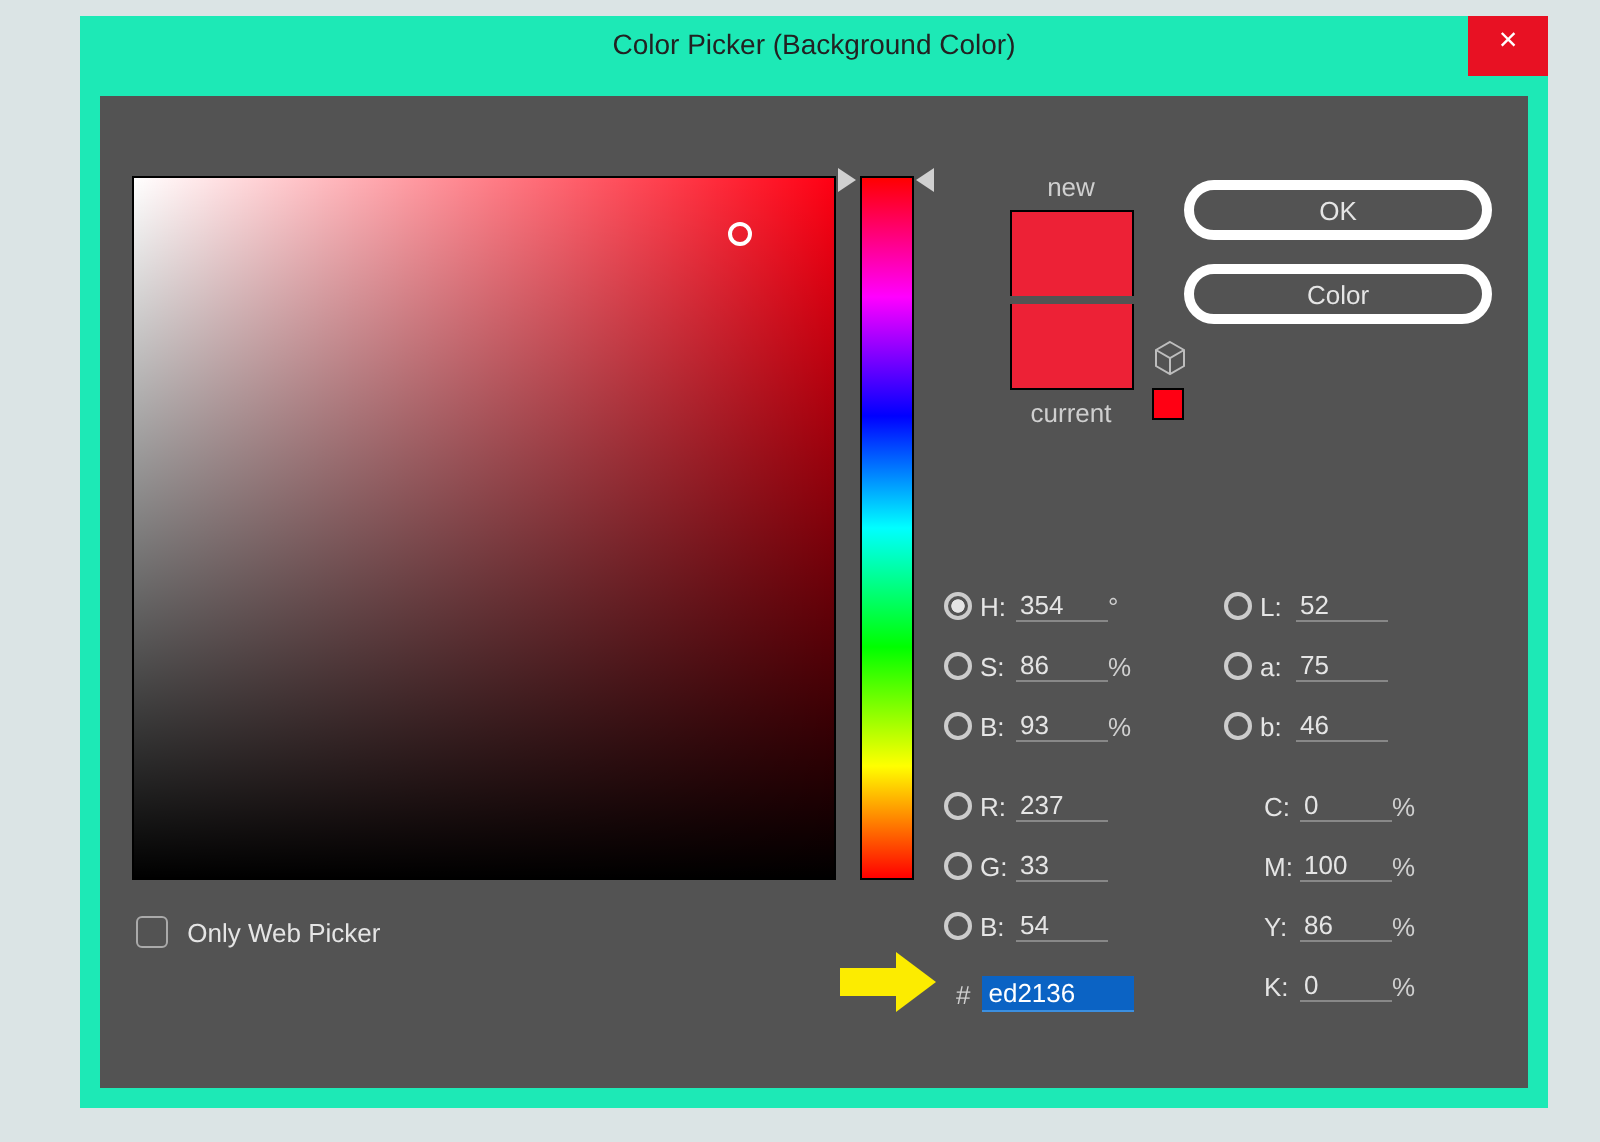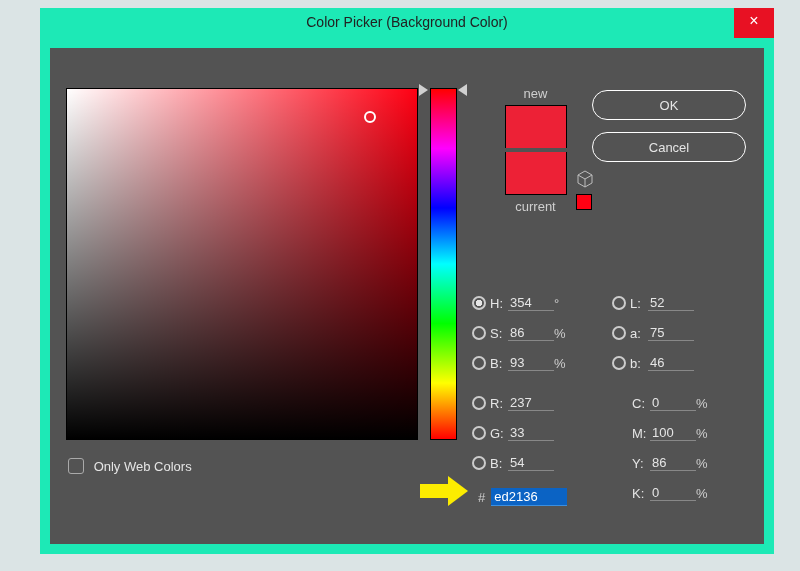--- a/index.html
+++ b/index.html
@@ -23,21 +23,21 @@
   .hueptrL{left:369px;border-left:9px solid #d0d0d0;}
   .hueptrR{left:408px;border-right:9px solid #d0d0d0;}
   .newcur{position:absolute;left:428px;top:36px;width:115px;text-align:center;color:#cfcfcf;}
   .newcur .lbl{font-size:13px;margin:2px 0;}
   .patch{width:60px;height:42px;margin:4px auto;border:1px solid #000;}
   .patch.top{border-bottom:none;}
   .patch.bot{border-top:none;}
   .cube{position:absolute;left:526px;top:122px;width:18px;height:18px;color:#bdbdbd;cursor:pointer;}
   .warnbox{position:absolute;left:526px;top:146px;width:14px;height:14px;background:#ff0013;border:1px solid #000;cursor:pointer;}
   .btncol{position:absolute;right:18px;top:42px;width:154px;}
-  .pbtn{display:block;width:100%;height:30px;margin-bottom:12px;border:1px solid #ffffff;border-radius:15px;background:transparent;color:#e5e5e5;font-size:13px;cursor:pointer;}
+  .pbtn{display:block;width:100%;height:30px;margin-bottom:12px;border:5px solid #ffffff;border-radius:15px;background:transparent;color:#e5e5e5;font-size:13px;cursor:pointer;}
   .onlyweb{position:absolute;left:18px;top:410px;color:#e5e5e5;}
   .onlyweb .chk{display:inline-block;width:14px;height:14px;border:1px solid #aaa;border-radius:3px;vertical-align:-3px;margin-right:6px;cursor:pointer;}
   .nums{position:absolute;left:420px;top:240px;width:280px;}
   .row{height:30px;display:flex;align-items:center;}
   .rad{width:14px;height:14px;border:2px solid #ccc;border-radius:50%;margin:0 4px 0 2px;box-sizing:border-box;cursor:pointer;}
   .rad.sel{background:radial-gradient(circle,#e5e5e5 0 45%,transparent 50%);}
   .fl{width:18px;color:#e5e5e5;}
   .val{width:42px;border:none;border-bottom:1px solid #888;background:transparent;color:#e5e5e5;font-size:13px;text-align:left;padding:0 2px;}
   .unit{width:18px;color:#cfcfcf;}
   .col2{display:flex;}
@@ -80,26 +80,26 @@
           <g stroke="#bdbdbd" stroke-width="1" fill="none">
         <path d="M9 1 L16 5 L16 13 L9 17 L2 13 L2 5 Z"></path>
             <path d="M2 5 L9 9 L16 5 M9 9 L9 17"></path>
           </g>
         </svg>
     </div>
     <div class="warnbox"></div>
 
     <div class="btncol">
       <button class="pbtn">OK</button>
-      <button class="pbtn">Cancel</button>
+      <button class="pbtn">Color</button>
     </div>
 
     <div class="onlyweb">
       <span class="chk"></span>
-      <span>Only Web Colors</span>
+      <span>Only Web Picker</span>
     </div>
 
     <div class="nums">
       <div class="col2">
         <div class="colA">
           <div class="row">
               <span class="rad sel"></span>
               <span class="fl">H:</span>
               <input class="val" value="354" style="">
               <span class="unit">°</span>

